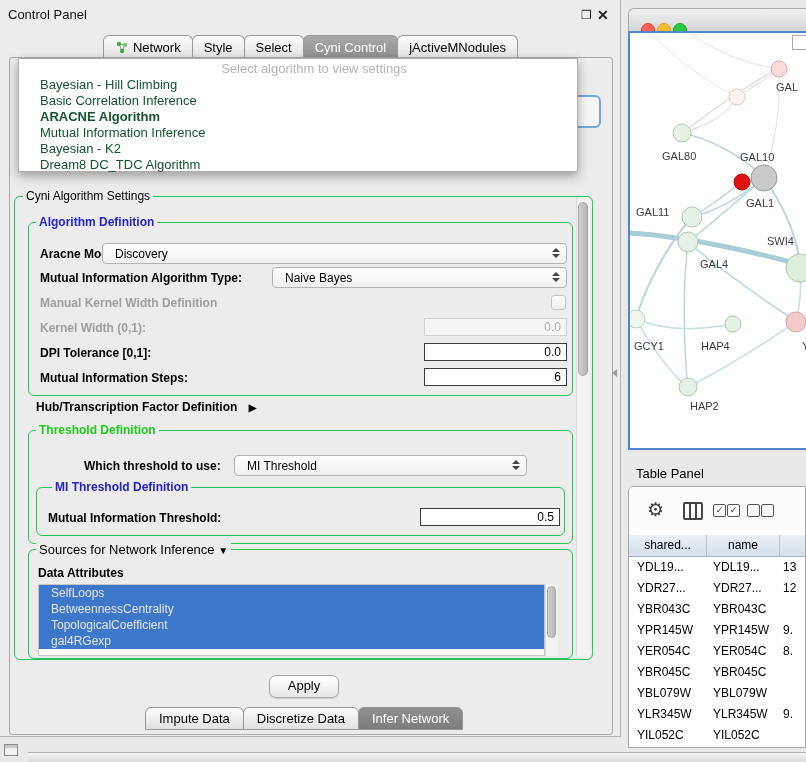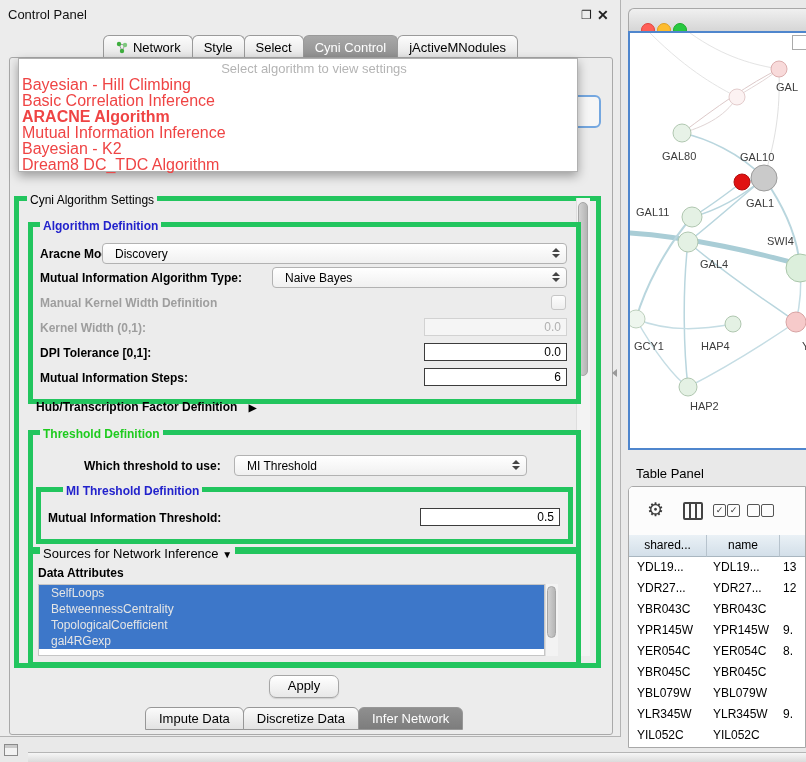--- a/index.html
+++ b/index.html
@@ -26,25 +26,25 @@
 
   
   .combo-remnant{position:absolute;left:560px;top:95px;width:37px;height:29px;border-radius:6px;
     border:2px solid #74a7e0;background:#f6f6f6;z-index:1;}
 
   
   .popup{position:absolute;left:18px;top:58px;width:560px;height:114px;background:#fff;
     border:1px solid #b0b0b0;box-shadow:0 4px 10px rgba(0,0,0,.35);z-index:50;padding-top:2px;
     box-sizing:border-box;}
   .pop-ph{height:16px;line-height:16px;text-align:center;color:#b4b4b4;font-size:13px;margin-left:32px;}
-  .pop-item{height:16px;line-height:16px;padding-left:3px;font-size:16px;color:#ef4444;}
+  .pop-item{height:16px;line-height:16px;padding-left:21px;font-size:13px;color:#14532d;}
   .pop-item.bold{font-weight:bold;}
 
   
-  .grp{position:absolute;border:5px solid #22c55e;border-radius:0;}
+  .grp{position:absolute;border:1px solid #22c55e;border-radius:6px;}
   .grp-title{position:absolute;background:#ececec;padding:0 3px;font-size:12px;line-height:13px;
     white-space:nowrap;}
   .t-blue{color:#2222cc;font-weight:bold;}
   .t-green{color:#1ecb1e;font-weight:bold;}
   .t-black{color:#000;}
 
   .lbl{position:absolute;font-size:12px;font-weight:bold;color:#000;white-space:nowrap;}
   .lbl.dis{color:#9e9e9e;}
 
   .combo{position:absolute;height:21px;background:linear-gradient(#ffffff,#f0f0f0);
@@ -225,21 +225,21 @@
     <div class="grp" style="left:28px;top:430px;width:543px;height:112px;">
       <span class="grp-title t-green" style="left:7px;top:-7px;">Threshold Definition</span>
     </div>
     <div class="lbl" style="left:84px;top:459px;">Which threshold to use:</div>
     <div class="combo" style="left:234px;top:455px;width:293px;">
       <span class="val">MI Threshold</span>
       <span class="arrows"></span>
     </div>
 
     <div class="grp" style="left:36px;top:487px;width:527px;height:47px;">
-      <span class="grp-title t-blue" style="left:22px;top:-7px;">MI Threshold Definition</span>
+      <span class="grp-title t-blue" style="left:15px;top:-7px;">MI Threshold Definition</span>
     </div>
     <div class="lbl" style="left:48px;top:511px;">Mutual Information Threshold:</div>
     <div class="tfield" style="left:420px;top:508px;width:140px;">0.5</div>
 
     <div class="grp" style="left:28px;top:549px;width:543px;height:108px;">
       <span class="grp-title t-black" style="left:7px;top:-7px;font-size:13px;"><span>Sources for Network Inference</span> <span class="tri">▼</span></span>
     </div>
     <div class="lbl" style="left:38px;top:566px;">Data Attributes</div>
     <div class="attr-list" style="left:38px;top:584px;width:507px;height:72px;">
 

